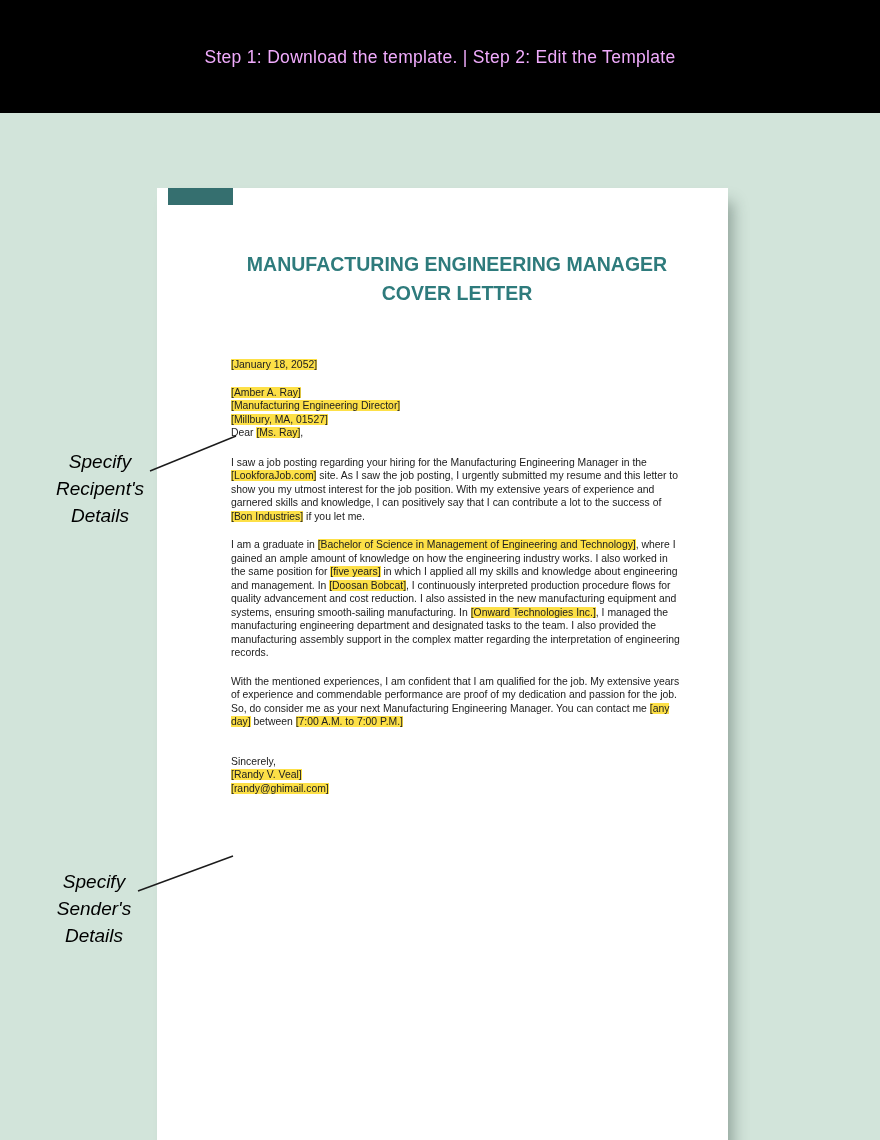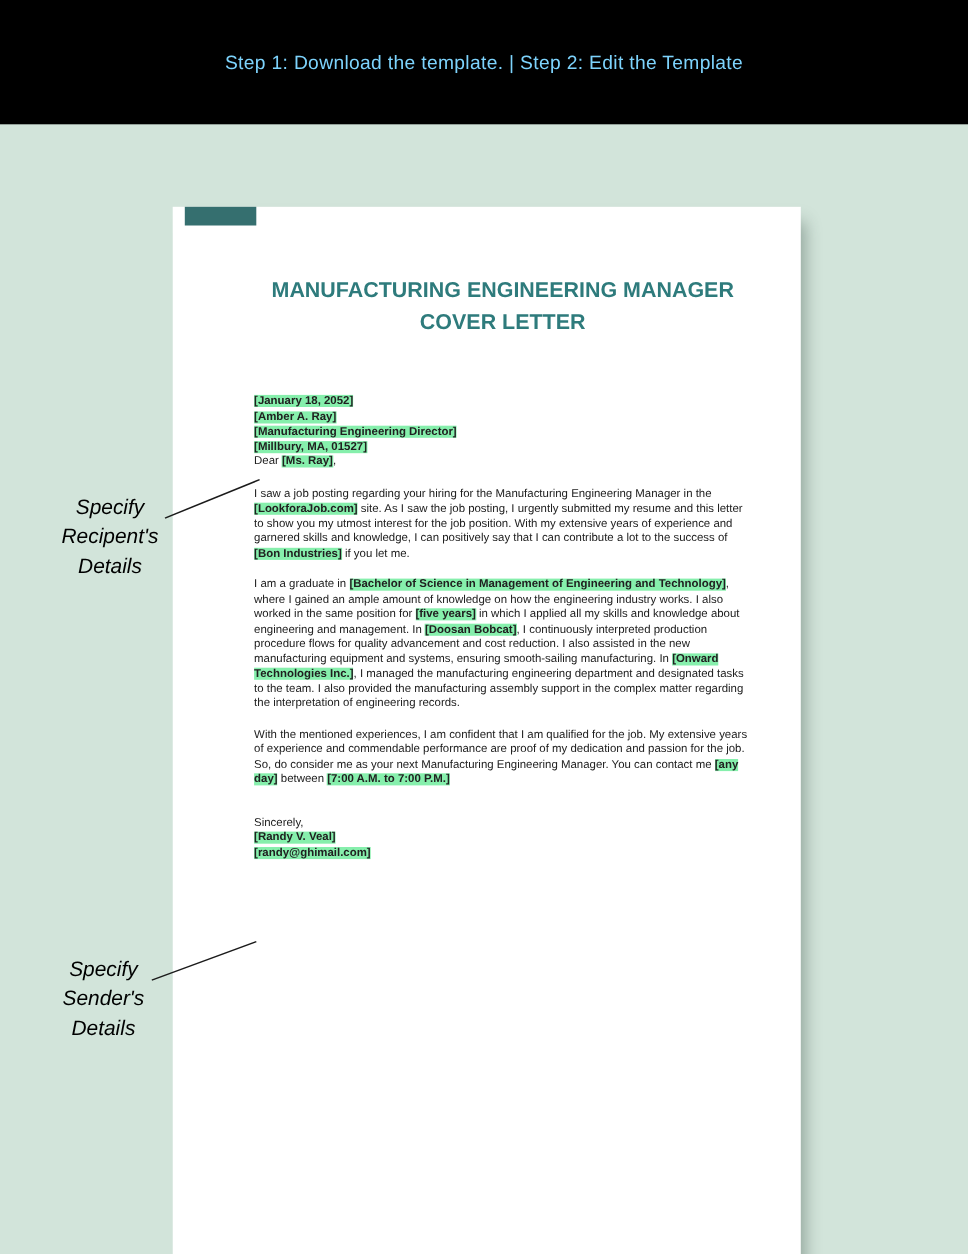--- a/index.html
+++ b/index.html
@@ -9,21 +9,21 @@
     background:#d2e4da;
     font-family:"Liberation Sans", sans-serif;
     overflow:hidden;
   }
 
   
   .banner {
     position:absolute; top:0; left:0;
     width:880px; height:113px;
     background:#000000;
-    color:#7dd3fc;
+    color:#f0abfc;
     display:flex; flex-direction:column;
     align-items:center; justify-content:center;
     font-size:17.5px; line-height:30px; letter-spacing:0.3px;
   }
 
   
   .page {
     position:absolute; left:157px; top:188px;
     width:571px; height:1024px;
     background:#ffffff;
@@ -40,27 +40,27 @@
     font-size:10.4px; line-height:13.5px;
   }
   .title {
     margin-top:62px;
     text-align:center;
     color:#2e7b7c;
     font-weight:700;
     font-size:19.5px; line-height:29px;
   }
   .date       { margin-top:50px; }
-  .recipient  { margin-top:1px; }
+  .recipient  { margin-top:14px; }
   .salutation { }
   .para       { margin-top:15px; }
   .para-first { margin-top:16px; }
   .closing    { margin-top:26px; }
   .sender     { }
-  .hl { background:#86efac;font-weight:bold; }
+  .hl { background:#fde047; }
 
   .footer {
     position:absolute; right:45px; bottom:9px;
     font-size:10.5px; font-weight:700; color:#101010;
   }
   .footer .link { color:#2222cc; cursor:pointer; }
 
   
   .annotation {
     position:absolute;

